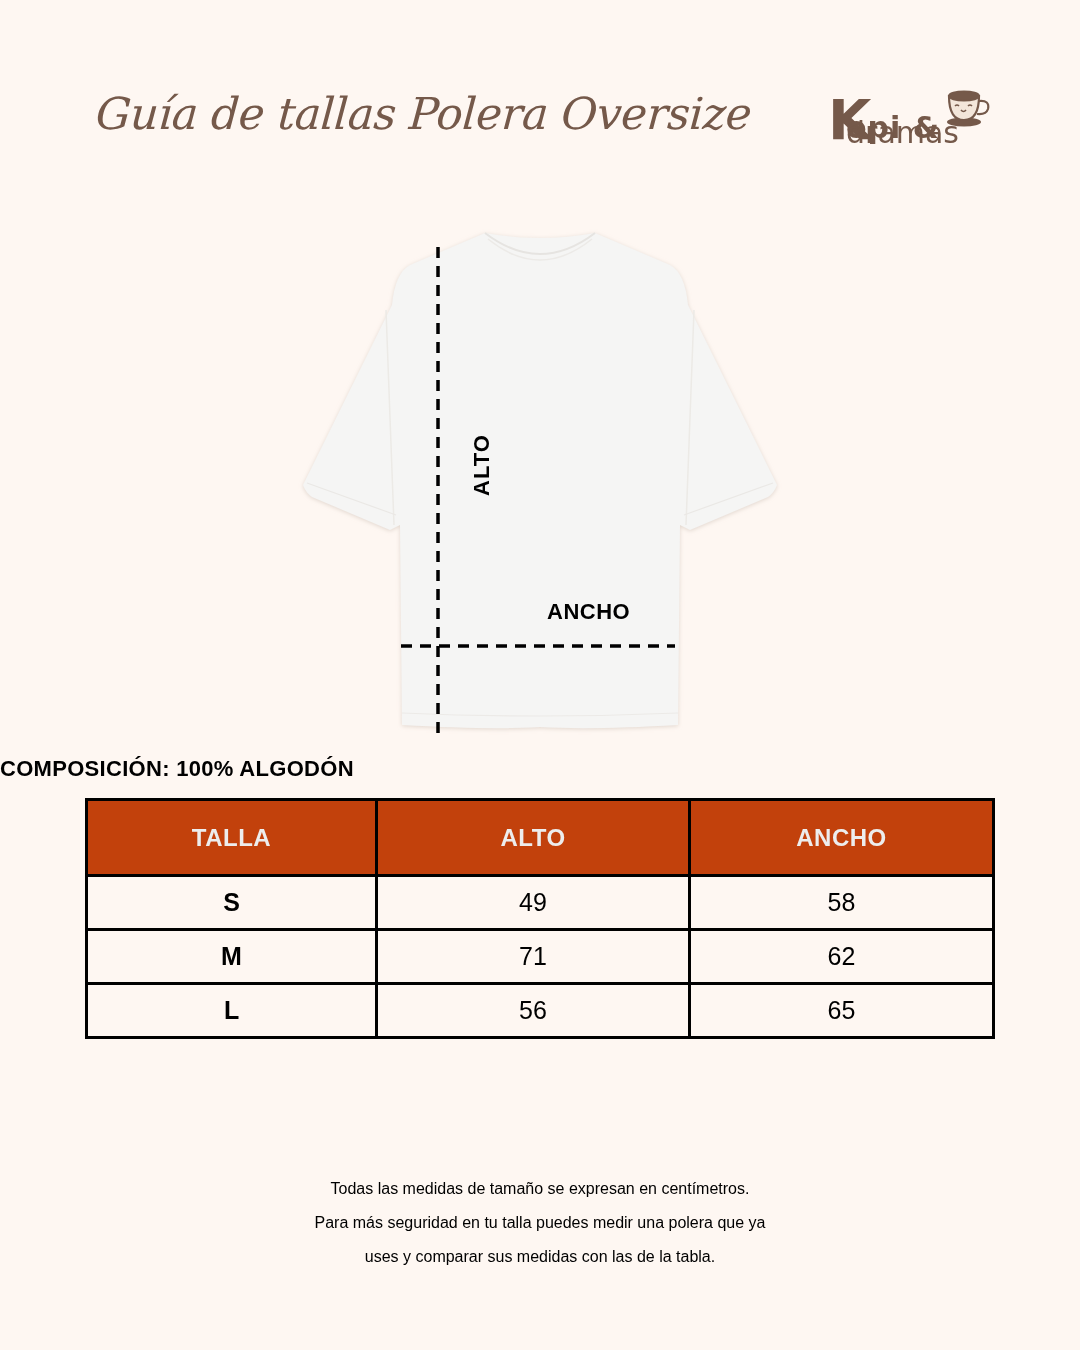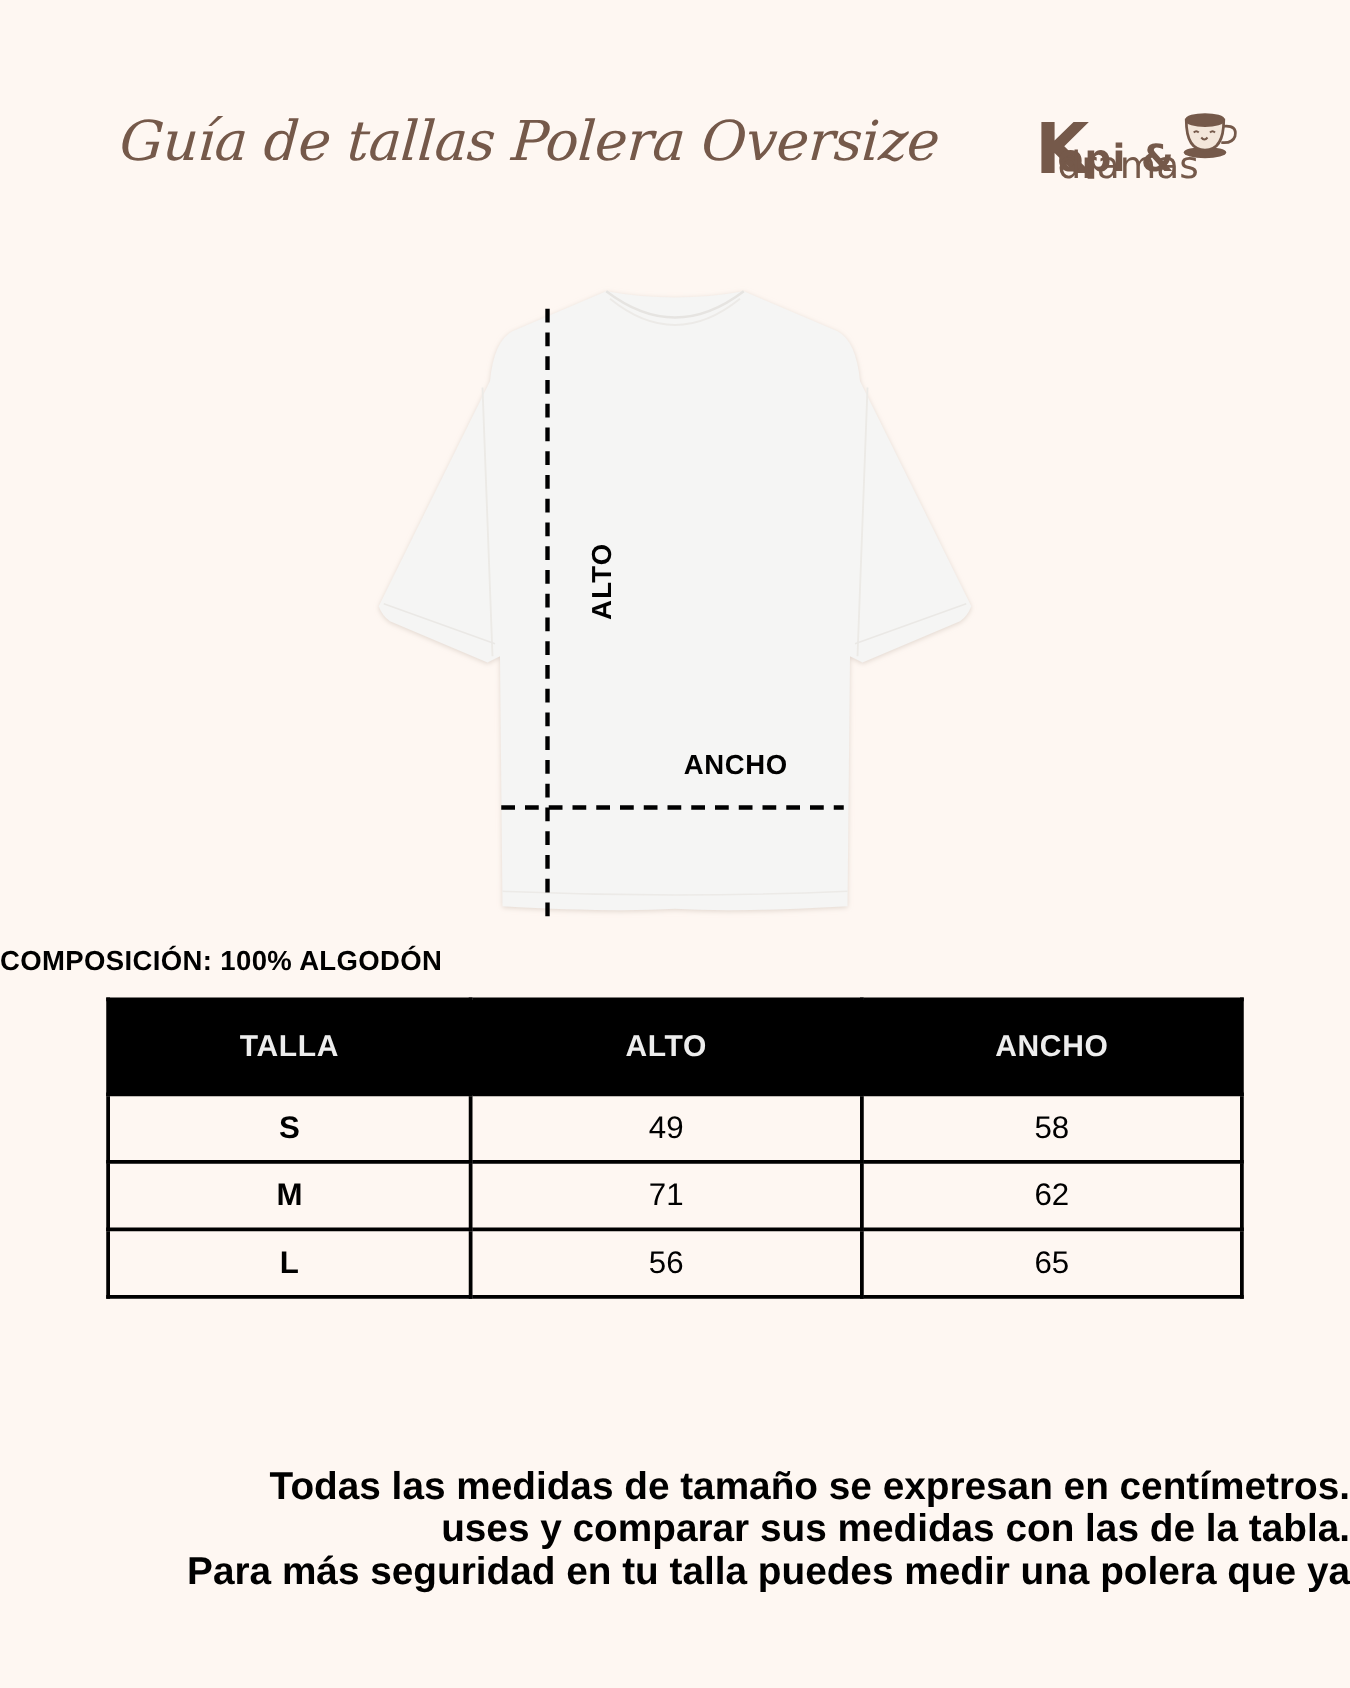--- a/index.html
+++ b/index.html
@@ -30,34 +30,34 @@
     }
     .label-ancho { position: absolute; left: 547px; top: 599px; font-weight: bold; font-size: 22px; letter-spacing: 0.5px; }
 
     .composition {
       position: absolute; left: 0; width: 1080px; top: 756px;
       text-align: left; font-weight: bold; font-size: 22px; letter-spacing: 0.3px;
     }
 
     .size-table { position: absolute; left: 85px; top: 798px; width: 910px; border-collapse: collapse; }
     .size-table th {
-      background: #000000; color: #EDEDED; height: 76px;
+      background: #c2410c; color: #EDEDED; height: 76px;
       font-weight: bold; font-size: 24px; letter-spacing: 0.5px;
       border: 3px solid #000;
     }
     .size-table td {
       height: 54px; border: 3px solid #000; text-align: center;
       font-size: 25px; background: #FEF7F2;
     }
     .size-table td.size { font-weight: bold; }
     .col1 { width: 291px; } .col2 { width: 314px; } .col3 { width: 305px; }
 
     .footnote {
       position: absolute; left: 0; width: 1080px; top: 1172px;
-      text-align: right; font-weight: bold; font-size: 31px; line-height: 34px;
+      text-align: center; font-weight: normal; font-size: 16px; line-height: 34px;
     }
   </style>
 </head>
 <body>
 
 <div class="title">Guía de tallas Polera Oversize</div>
 
 <div class="logo">
   <span class="logo-k">K</span>
   <span class="logo-line1">opi &amp;</span>
@@ -120,15 +120,15 @@
     <tr>
       <td class="size">L</td>
       <td>56</td>
       <td>65</td>
     </tr>
   </tbody>
 </table>
 
 <div class="footnote">
   <div>Todas las medidas de tamaño se expresan en centímetros.</div>
+  <div>Para más seguridad en tu talla puedes medir una polera que ya</div>
   <div>uses y comparar sus medidas con las de la tabla.</div>
-  <div>Para más seguridad en tu talla puedes medir una polera que ya</div>
 </div>
 
 </body></html>

